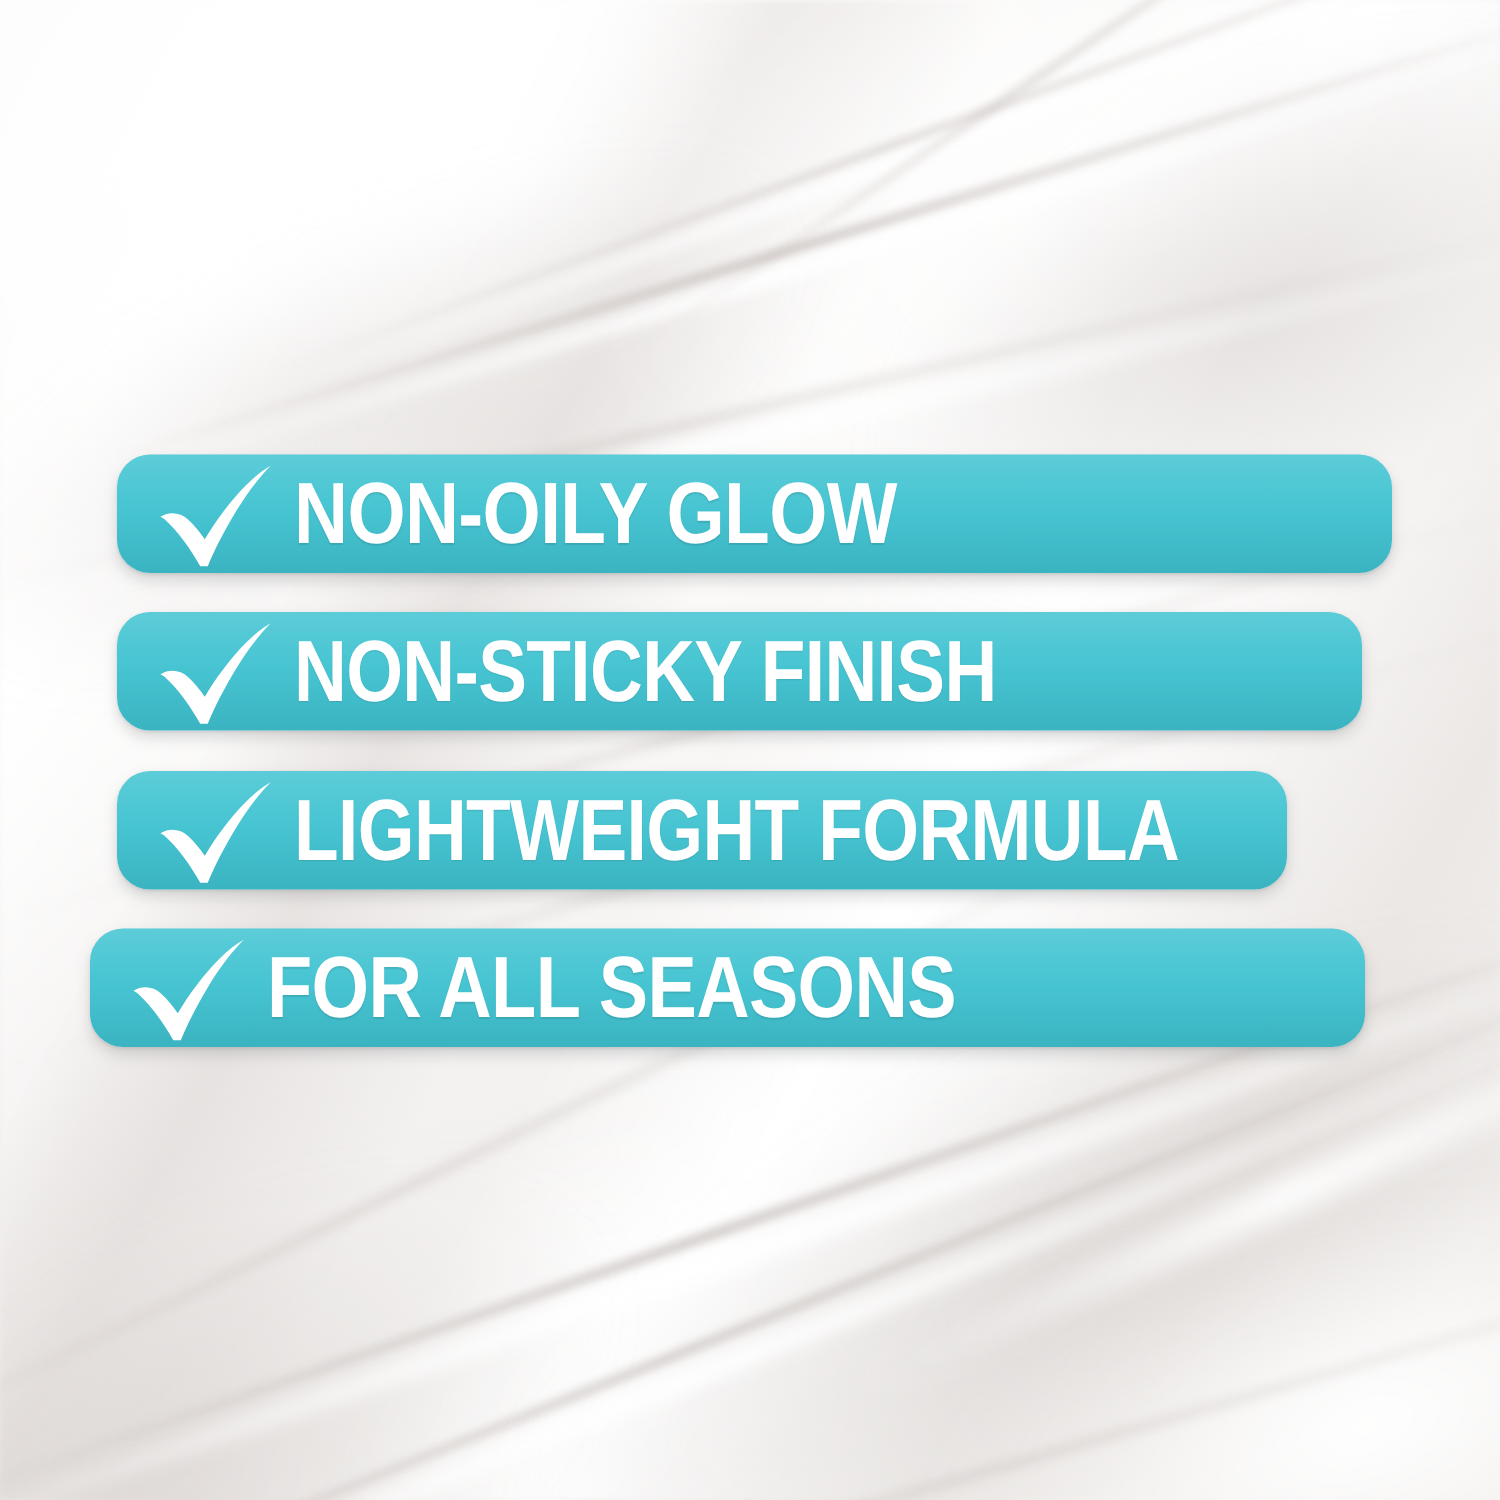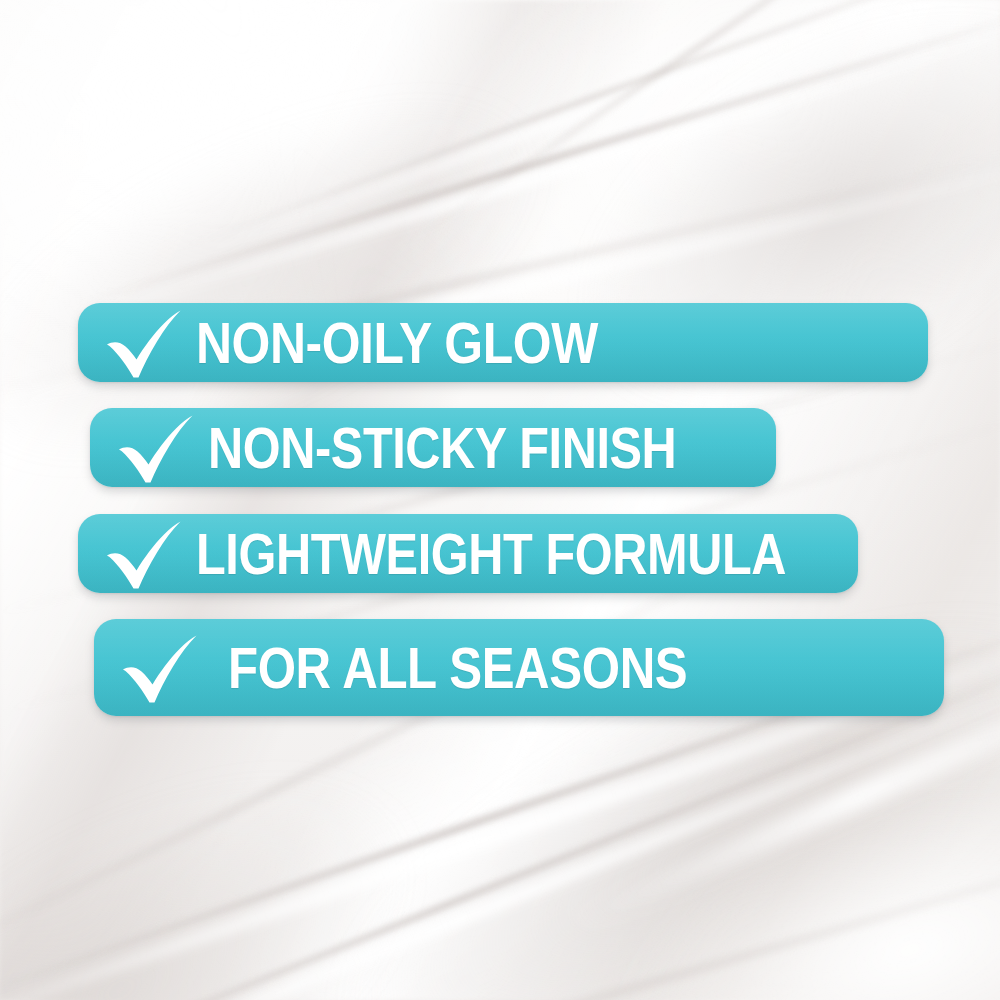--- a/index.html
+++ b/index.html
@@ -193,21 +193,21 @@
         <svg viewBox="0 0 88 74" aria-hidden="true">
           <path d="M7 38.5 C13 35 20 35.5 25.5 40.5 C29.5 44 33 48.5 36.5 53.5
                    C44 41 53.5 28 64 17.5 C69.5 12 75 7.5 80.5 4.5
                    C72.5 12.5 64.5 23 57 35.5 C49.5 48 43 60.5 38.5 71.5
                    L33.5 71.5 C27 60 19 48.5 9.5 40 Z" fill="#ffffff"></path>
         </svg>
       </span>
       <span class="bar-label sc-1">NON-OILY GLOW</span>
     </div>
 
-    <div class="bar" style="left:90px; top:408px; width:686px; height:79px;
+    <div class="bar" style="left:78px; top:408px; width:830px; height:79px;
                 background: linear-gradient(180deg, #4ac7d4 0%, #43c3d1 55%, #3ebdcb 100%);">
       <span class="check">
         <svg viewBox="0 0 88 74" aria-hidden="true">
           <path d="M7 38.5 C13 35 20 35.5 25.5 40.5 C29.5 44 33 48.5 36.5 53.5
                    C44 41 53.5 28 64 17.5 C69.5 12 75 7.5 80.5 4.5
                    C72.5 12.5 64.5 23 57 35.5 C49.5 48 43 60.5 38.5 71.5
                    L33.5 71.5 C27 60 19 48.5 9.5 40 Z" fill="#ffffff"></path>
         </svg>
       </span>
       <span class="bar-label sc-2">NON-STICKY FINISH</span>
@@ -219,22 +219,22 @@
         <svg viewBox="0 0 88 74" aria-hidden="true">
           <path d="M7 38.5 C13 35 20 35.5 25.5 40.5 C29.5 44 33 48.5 36.5 53.5
                    C44 41 53.5 28 64 17.5 C69.5 12 75 7.5 80.5 4.5
                    C72.5 12.5 64.5 23 57 35.5 C49.5 48 43 60.5 38.5 71.5
                    L33.5 71.5 C27 60 19 48.5 9.5 40 Z" fill="#ffffff"></path>
         </svg>
       </span>
       <span class="bar-label sc-3">LIGHTWEIGHT FORMULA</span>
     </div>
 
-    <div class="bar" style="left:94px; top:619px; width:850px; height:97px;
-                background: linear-gradient(180deg, #4ac7d4 0%, #43c3d1 55%, #3ebdcb 100%); gap: 16px;">
+    <div class="bar" style="left:60px; top:619px; width:850px; height:79px;
+                background: linear-gradient(180deg, #4ac7d4 0%, #43c3d1 55%, #3ebdcb 100%);">
       <span class="check">
         <svg viewBox="0 0 88 74" aria-hidden="true">
           <path d="M7 38.5 C13 35 20 35.5 25.5 40.5 C29.5 44 33 48.5 36.5 53.5
                    C44 41 53.5 28 64 17.5 C69.5 12 75 7.5 80.5 4.5
                    C72.5 12.5 64.5 23 57 35.5 C49.5 48 43 60.5 38.5 71.5
                    L33.5 71.5 C27 60 19 48.5 9.5 40 Z" fill="#ffffff"></path>
         </svg>
       </span>
       <span class="bar-label sc-4">FOR ALL SEASONS</span>
     </div>

